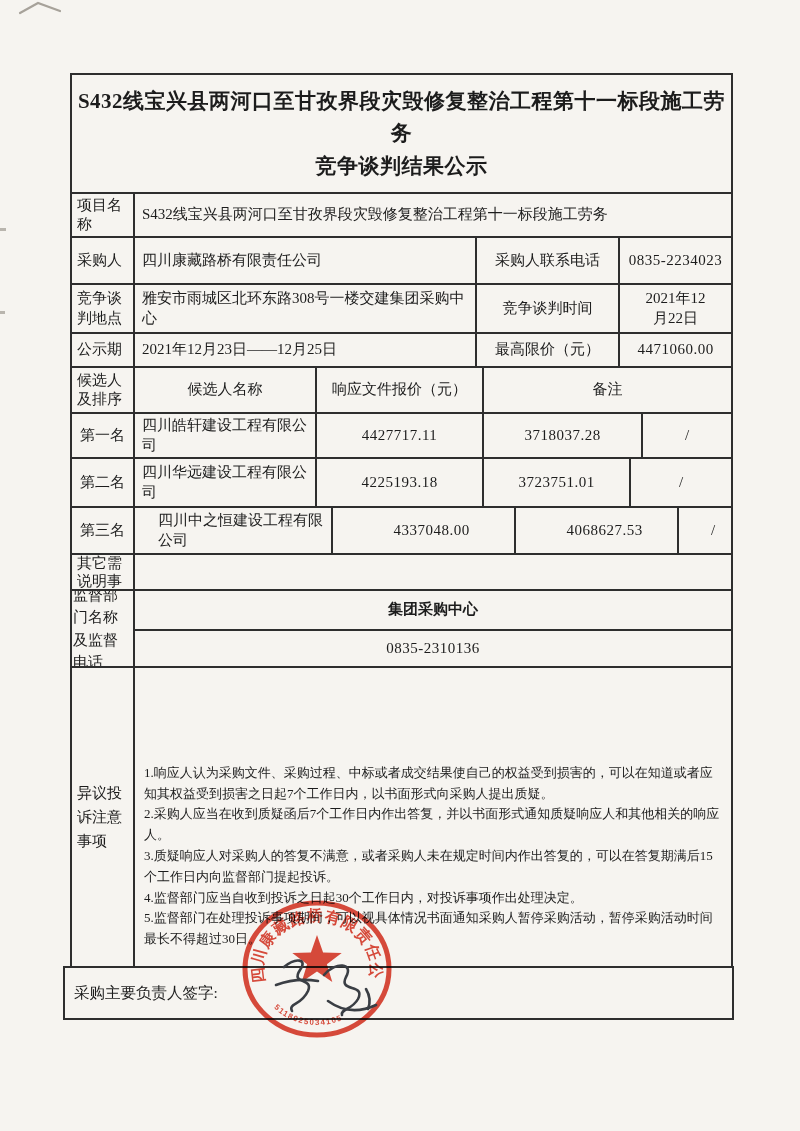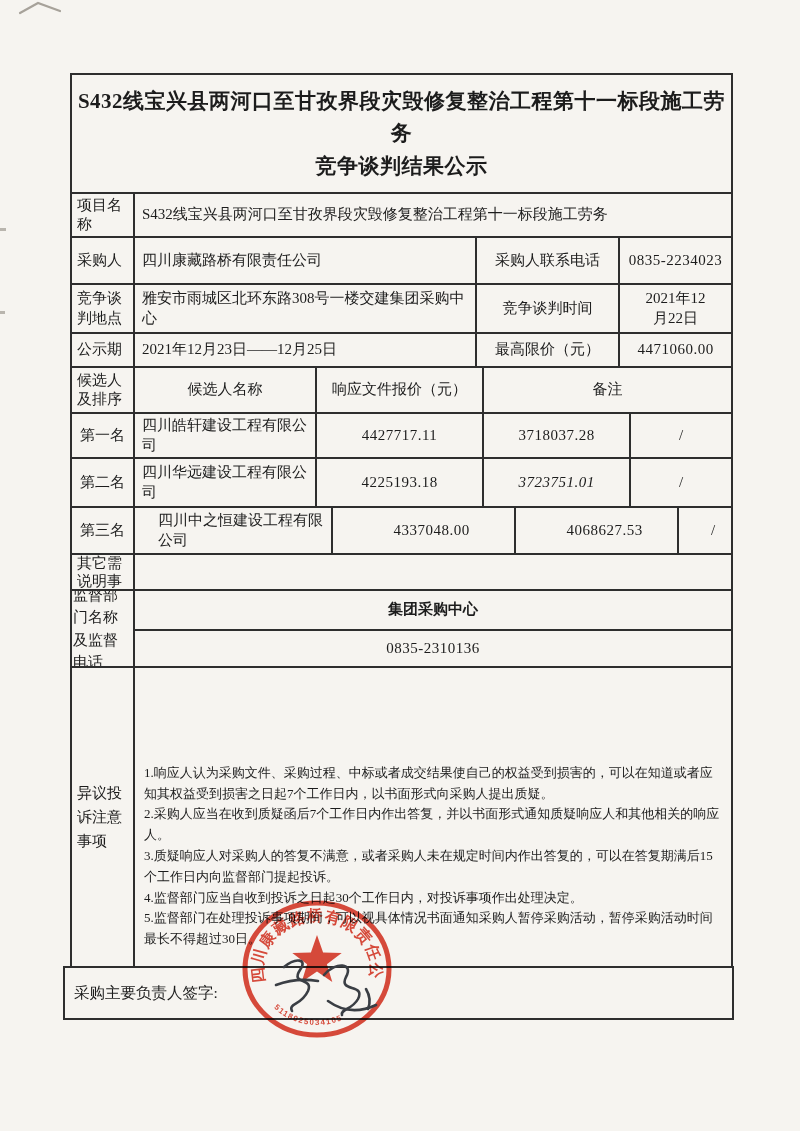--- a/index.html
+++ b/index.html
@@ -111,28 +111,28 @@
       <div class="cell lab" style="width:63px;flex:none;">候选人及排序</div>
       <div class="cell c" style="width:182px;flex:none;">候选人名称</div>
       <div class="cell c" style="width:167px;flex:none;">响应文件报价（元）</div>
       <div class="cell c" style="flex:1;">备注</div>
     </div>
 
     <div class="row" style="height:45px;">
       <div class="cell c" style="width:63px;flex:none;">第一名</div>
       <div class="cell val" style="width:182px;flex:none;">四川皓轩建设工程有限公司</div>
       <div class="cell c num" style="width:167px;flex:none;">4427717.11</div>
-      <div class="cell c num" style="width:147px;flex:none;">3718037.28</div>
+      <div class="cell c num" style="width:159px;flex:none;">3718037.28</div>
       <div class="cell c" style="flex:1;">/</div>
     </div>
     <div class="row" style="height:49px;">
       <div class="cell c" style="width:63px;flex:none;">第二名</div>
       <div class="cell val" style="width:182px;flex:none;">四川华远建设工程有限公司</div>
       <div class="cell c num" style="width:167px;flex:none;">4225193.18</div>
-      <div class="cell c num" style="width:147px;flex:none;font-style:italic;">3723751.01</div>
+      <div class="cell c num" style="width:147px;flex:none;">3723751.01</div>
       <div class="cell c" style="flex:1;">/</div>
     </div>
     <div class="row" style="height:47px;gap:16px;">
       <div class="cell c" style="width:63px;flex:none;">第三名</div>
       <div class="cell val" style="width:182px;flex:none;">四川中之恒建设工程有限公司</div>
       <div class="cell c num" style="width:167px;flex:none;">4337048.00</div>
       <div class="cell c num" style="width:147px;flex:none;">4068627.53</div>
       <div class="cell c" style="flex:1;">/</div>
     </div>
 

